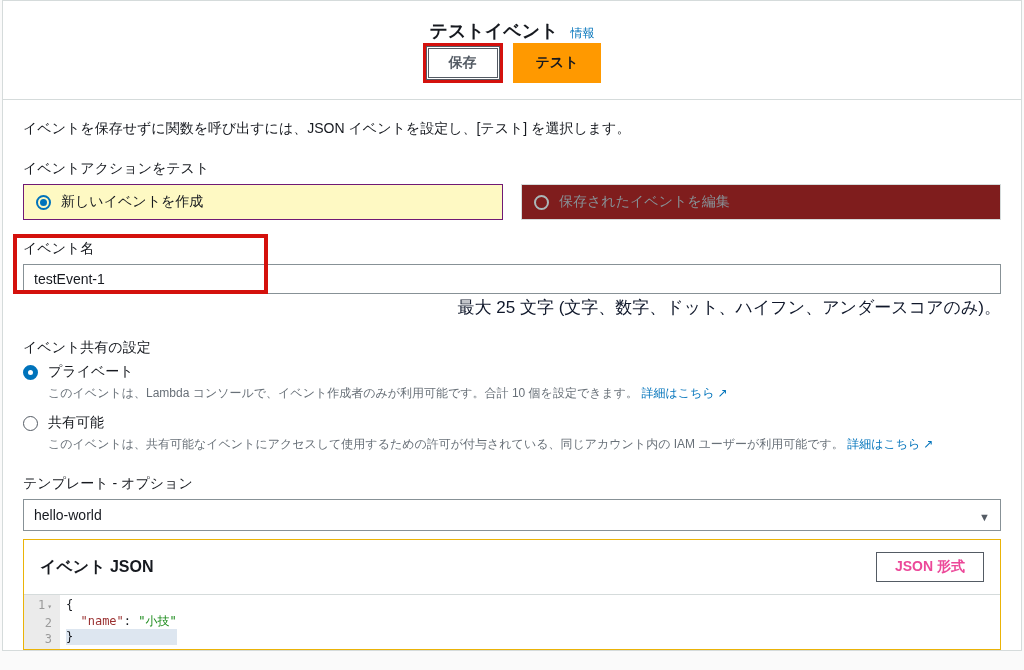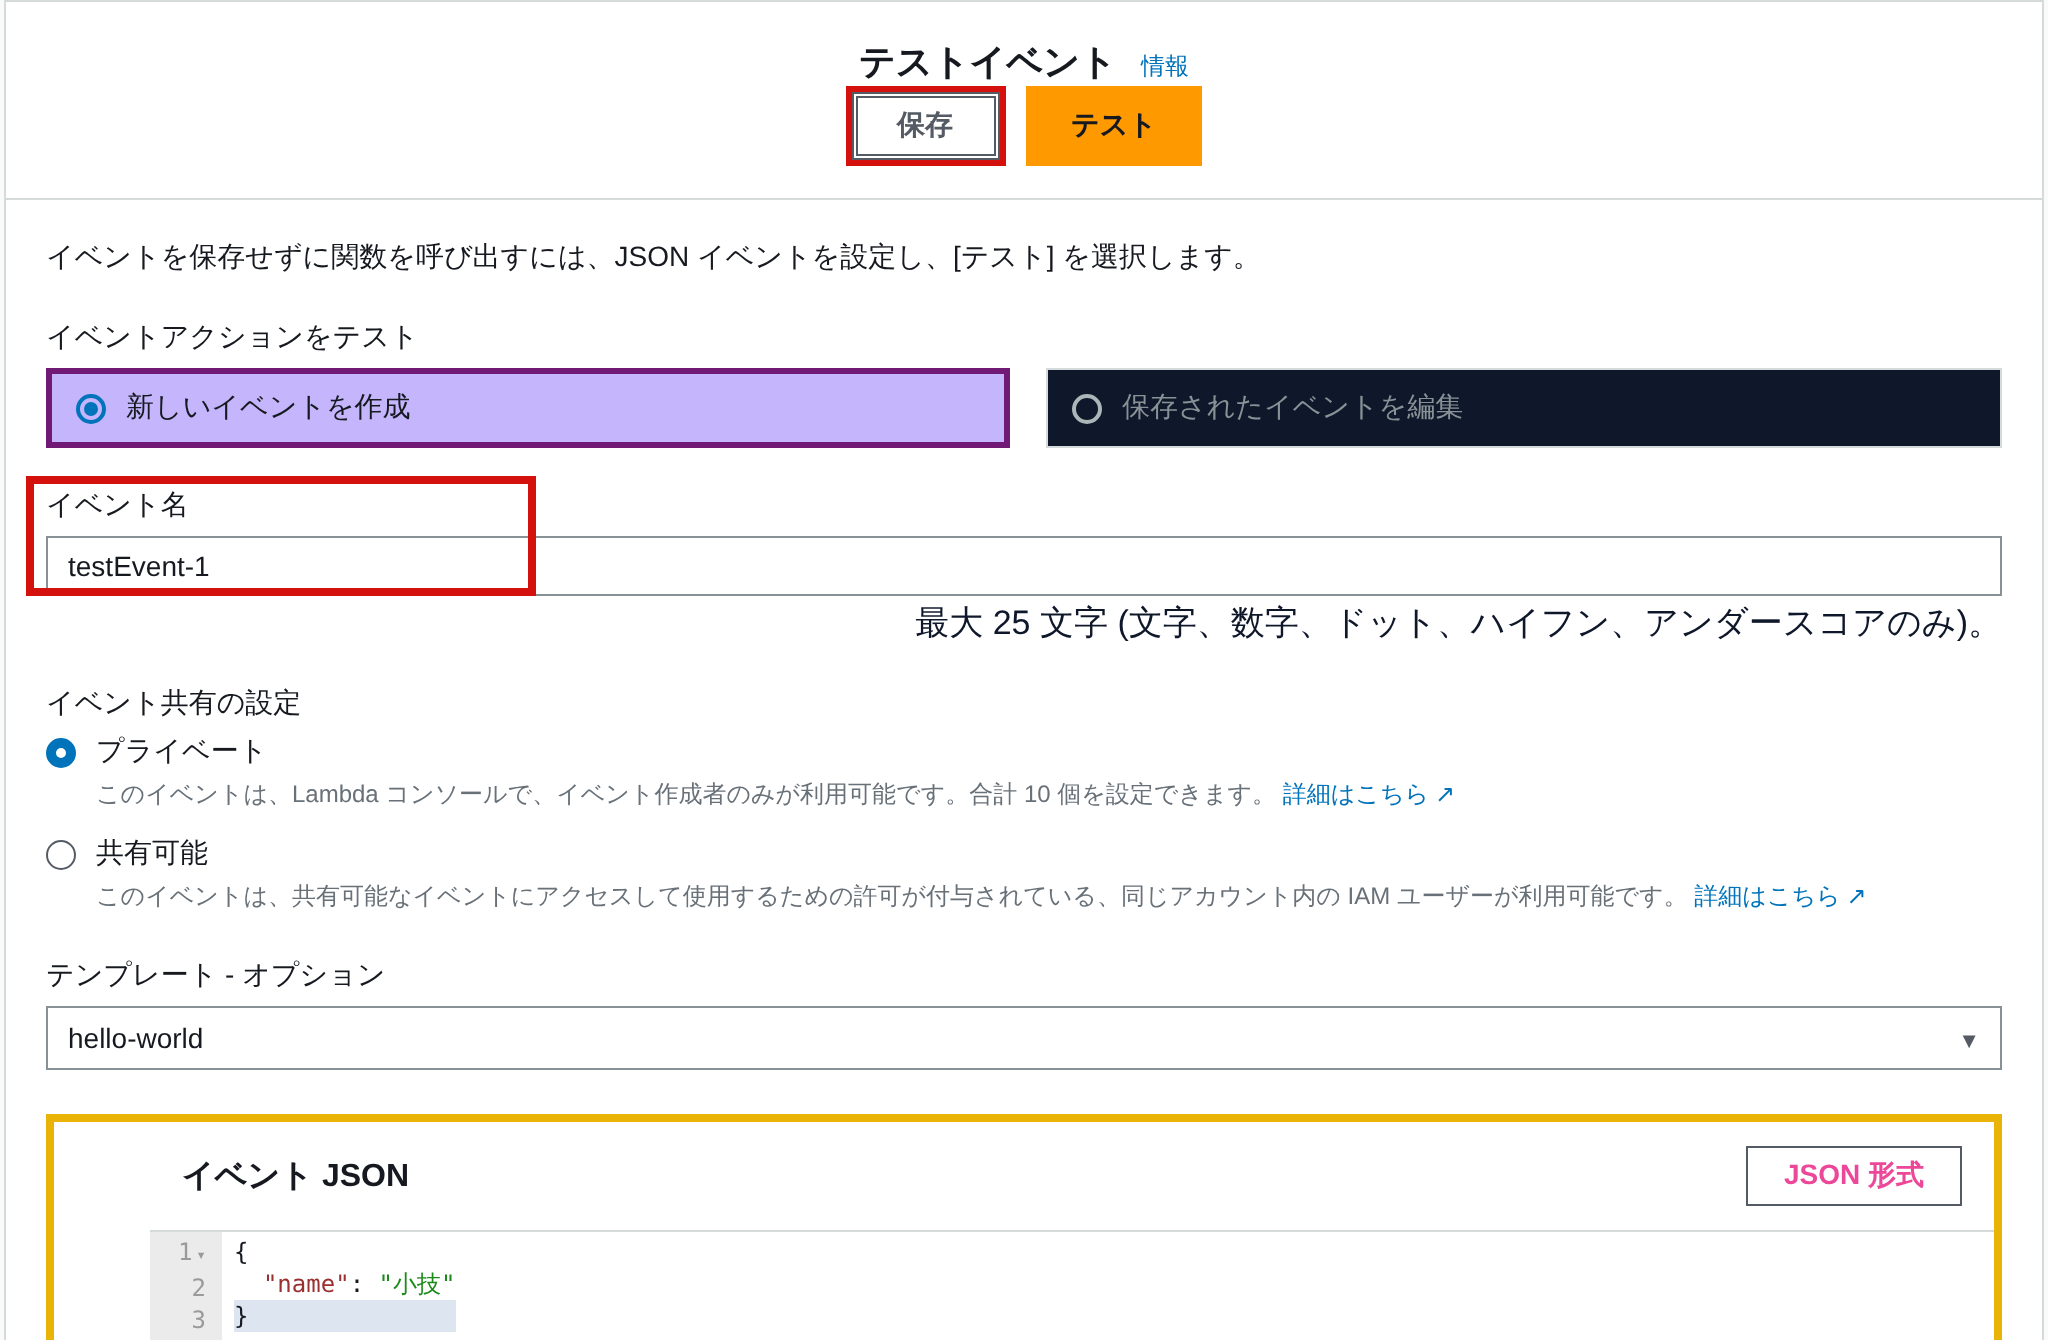--- a/index.html
+++ b/index.html
@@ -95,25 +95,25 @@
       flex: 1;
       border: 1px solid #879196;
       background: #fff;
       padding: 8px 12px;
       display: flex;
       align-items: center;
       gap: 10px;
       font-size: 14px;
     }
     .action-box.selected {
-      border: 3px solid #701a75;
-      background: #c4b5fd;
+      border: 1px solid #701a75;
+      background: #fef9c3;
     }
     .action-box.disabled {
-      background: #0f172a;
+      background: #7f1d1d;
       border: 1px solid #d5dbdb;
       color: #879196;
       cursor: not-allowed;
     }
     .radio {
       width: 15px; height: 15px;
       border-radius: 50%;
       border: 2px solid #0073bb;
       position: relative;
       flex-shrink: 0;
@@ -204,23 +204,22 @@
       display: flex;
       justify-content: space-between;
       align-items: flex-end;
       cursor: pointer;
     }
     .caret {
       font-size: 11px;
       color: #545b64;
     }
     .json-panel {
-      margin-top: 22px;
-      border: 4px solid #eab308;
-      padding-left: 48px;
+      margin-top: 8px;
+      border: 1px solid #eab308;
     }
     .json-header {
       display: flex;
       justify-content: space-between;
       align-items: center;
       padding: 12px 16px;
     }
     .json-title {
       font-size: 16px;
       font-weight: 700;

